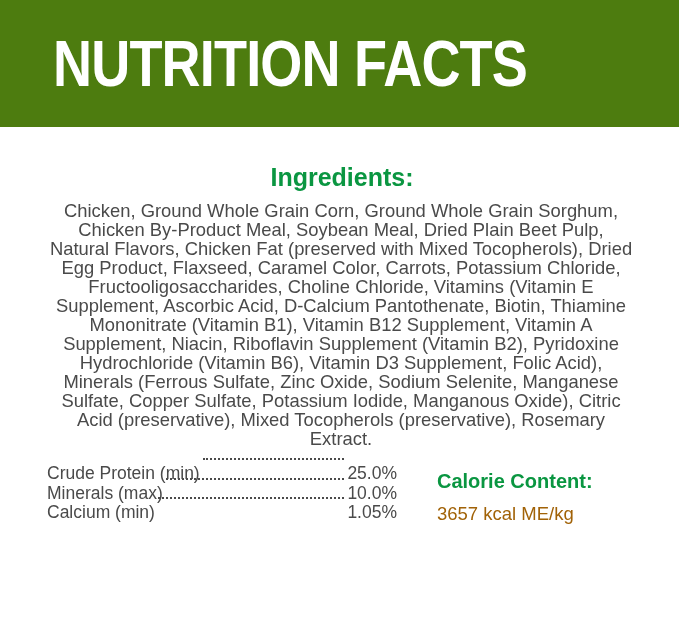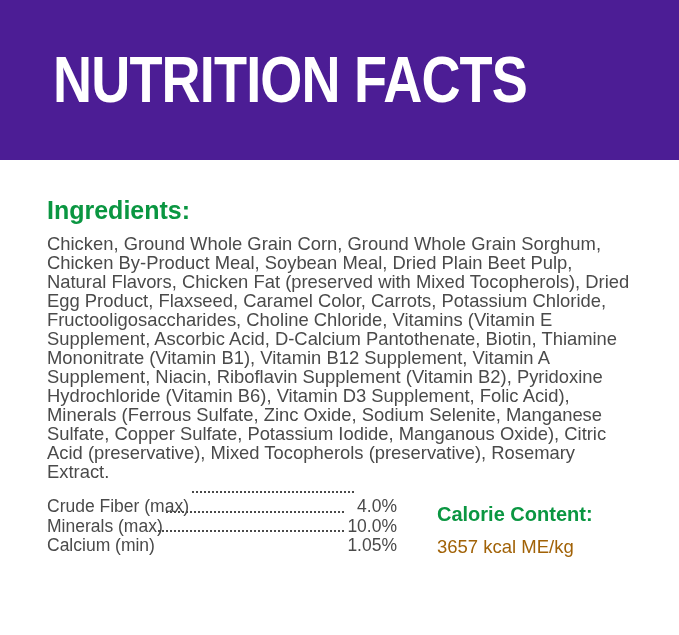--- a/index.html
+++ b/index.html
@@ -7,22 +7,22 @@
     width: 679px; height: 635px;
     background: #ffffff;
     font-family: "Liberation Sans", sans-serif;
     overflow: hidden;
     -webkit-font-smoothing: antialiased;
   }
   .page { width: 679px; height: 635px; position: relative; background: #ffffff; }
 
   
   .band {
-    height: 160px;
-    background: #4c1d95;
+    height: 127px;
+    background: #4d7c0f;
     display: flex;
     align-items: center;
     overflow: hidden;
   }
   .band h1 {
     margin: 0 0 0 53px;
     color: #ffffff;
     font-size: 64px;
     font-weight: 700;
     letter-spacing: -1px;
@@ -31,21 +31,21 @@
     transform-origin: left center;
   }
 
   h2 {
     color: #0a9641;
     font-weight: 700;
     margin: 0;
   }
 
   
-  .ingredients { margin: 36px 42px 0 47px; }
+  .ingredients { margin: 36px 42px 0 47px; text-align: center; }
   .ingredients h2 { font-size: 25px; margin-bottom: 9px; }
   .ingredients p {
     margin: 0;
     width: 588px;
     color: #4a4a4a;
     font-size: 18.4px;
     line-height: 19px;
   }
 
   
@@ -93,23 +93,23 @@
   <section class="ingredients">
     <h2>Ingredients:</h2>
     <p>Chicken, Ground Whole Grain Corn, Ground Whole Grain Sorghum, Chicken By-Product Meal, Soybean Meal, Dried Plain Beet Pulp, Natural Flavors, Chicken Fat (preserved with Mixed Tocopherols), Dried Egg Product, Flaxseed, Caramel Color, Carrots, Potassium Chloride, Fructooligosaccharides, Choline Chloride, Vitamins (Vitamin E Supplement, Ascorbic Acid, D-Calcium Pantothenate, Biotin, Thiamine Mononitrate (Vitamin B1), Vitamin B12 Supplement, Vitamin A Supplement, Niacin, Riboflavin Supplement (Vitamin B2), Pyridoxine Hydrochloride (Vitamin B6), Vitamin D3 Supplement, Folic Acid), Minerals (Ferrous Sulfate, Zinc Oxide, Sodium Selenite, Manganese Sulfate, Copper Sulfate, Potassium Iodide, Manganous Oxide), Citric Acid (preservative), Mixed Tocopherols (preservative), Rosemary Extract.</p>
   </section>
 
   <div class="columns">
 
     <section class="analysis">
       <div class="rows">
         <div class="row">
-          <span class="label">Crude Fiber (max)</span>
+          <span class="label">Crude Protein (min)</span>
           <span class="dots"></span>
-          <span class="value">4.0%</span>
+          <span class="value">25.0%</span>
         </div>
         <div class="row">
           <span class="label">Minerals (max)</span>
           <span class="dots"></span>
           <span class="value">10.0%</span>
         </div>
         <div class="row">
           <span class="label">Calcium (min)</span>
           <span class="dots"></span>
           <span class="value">1.05%</span>

